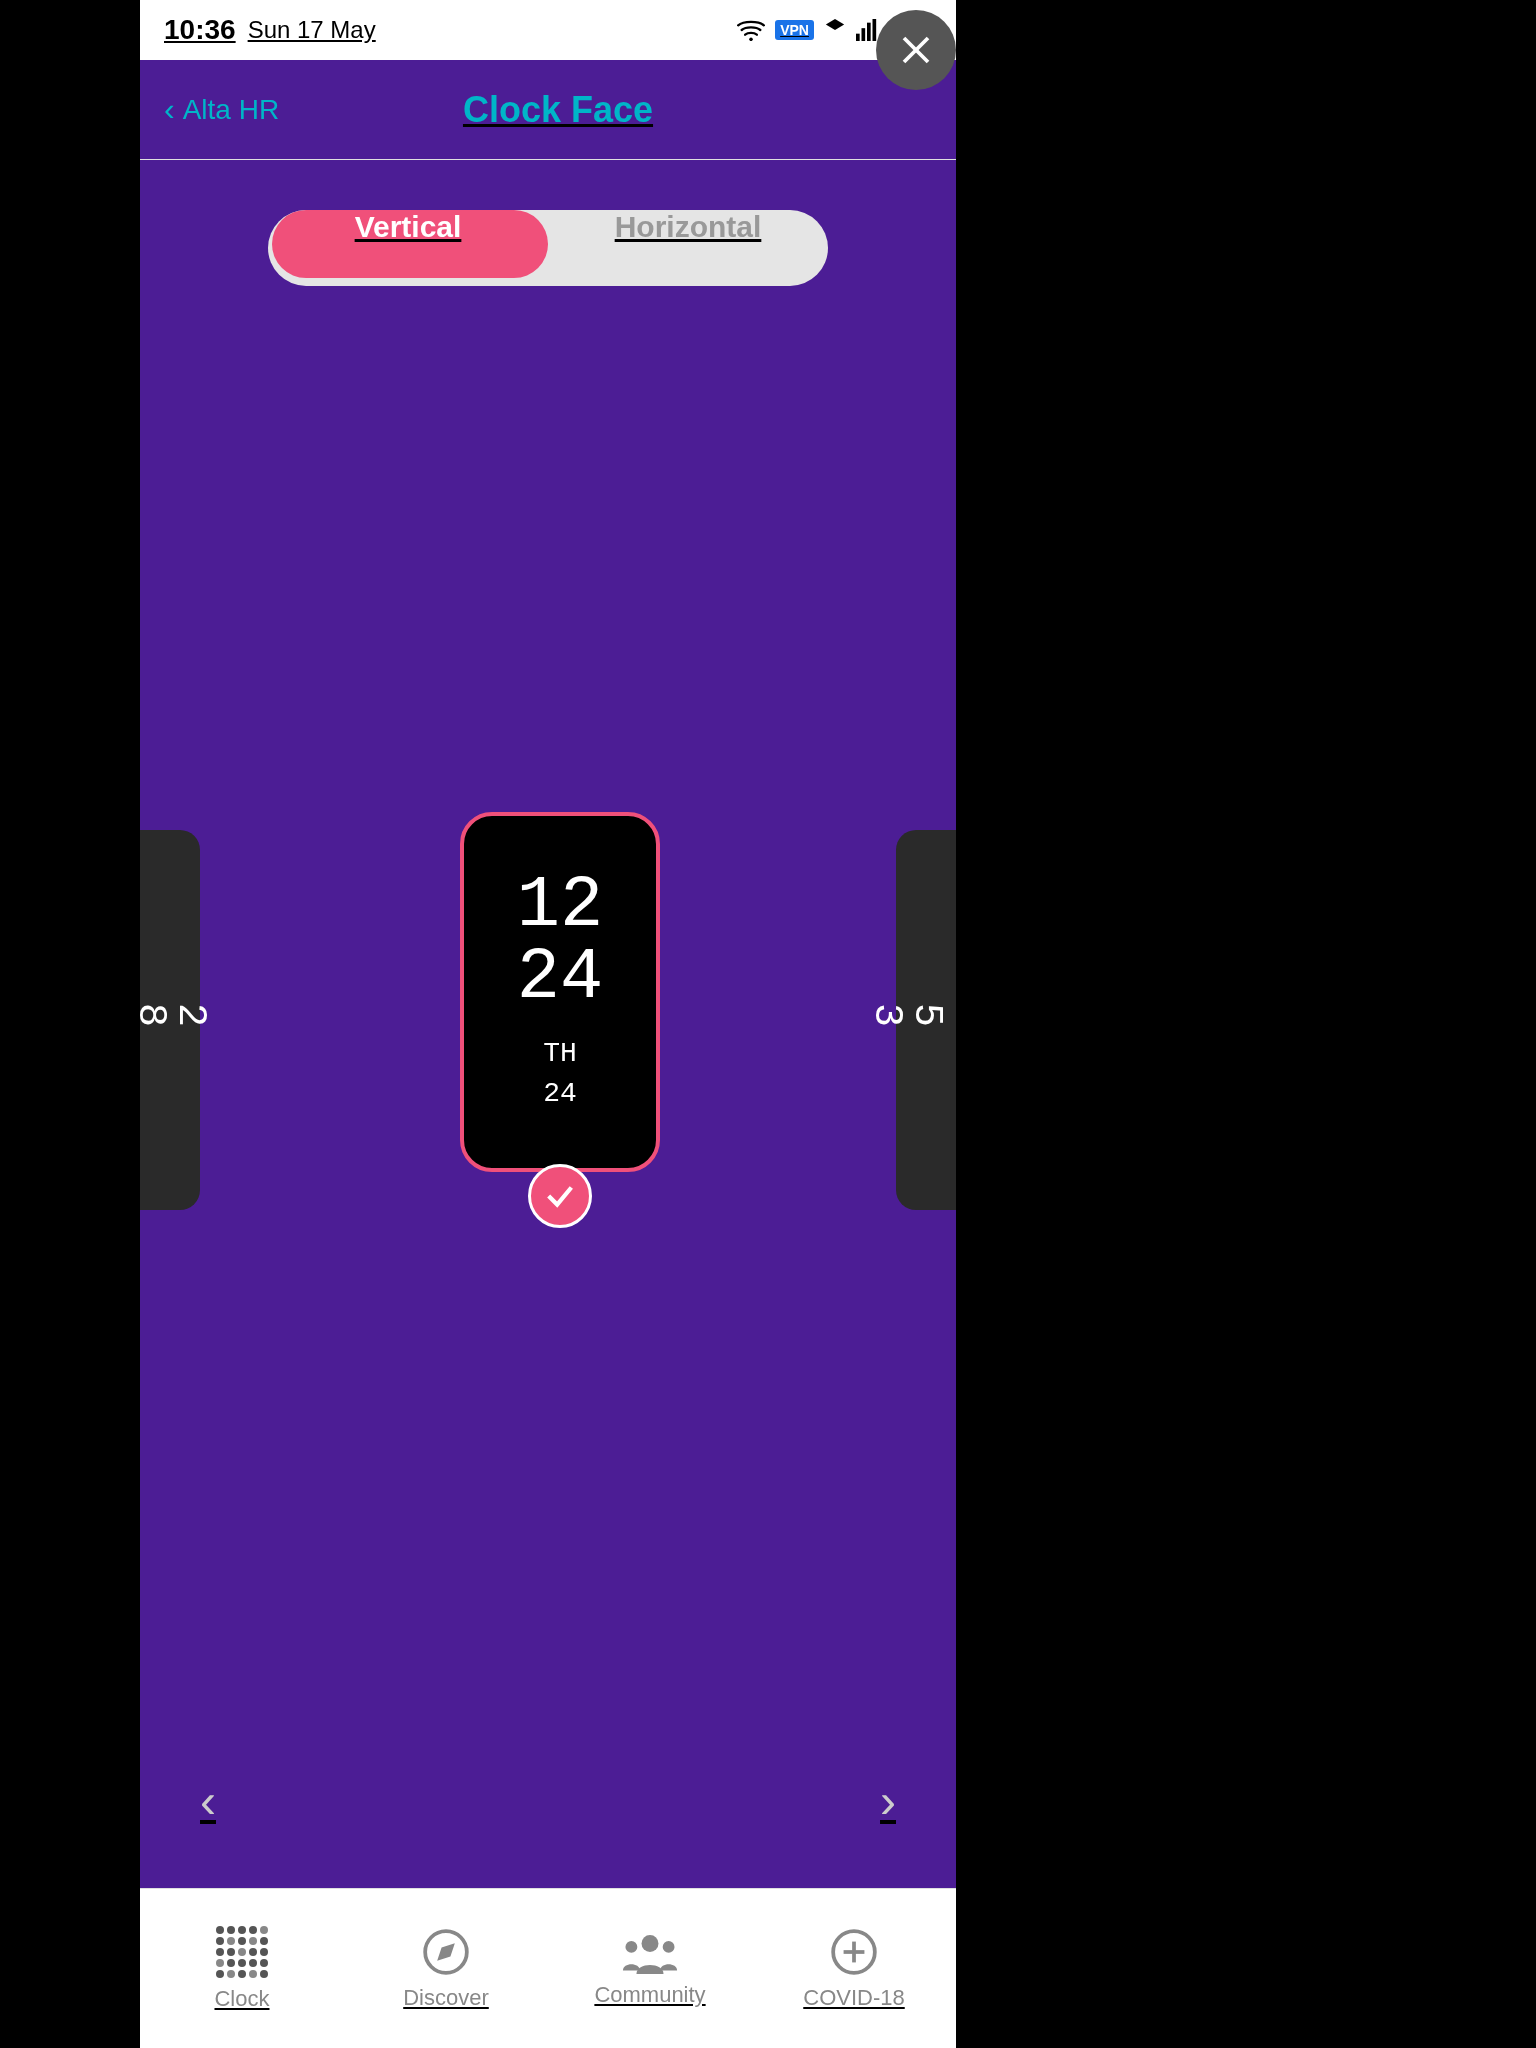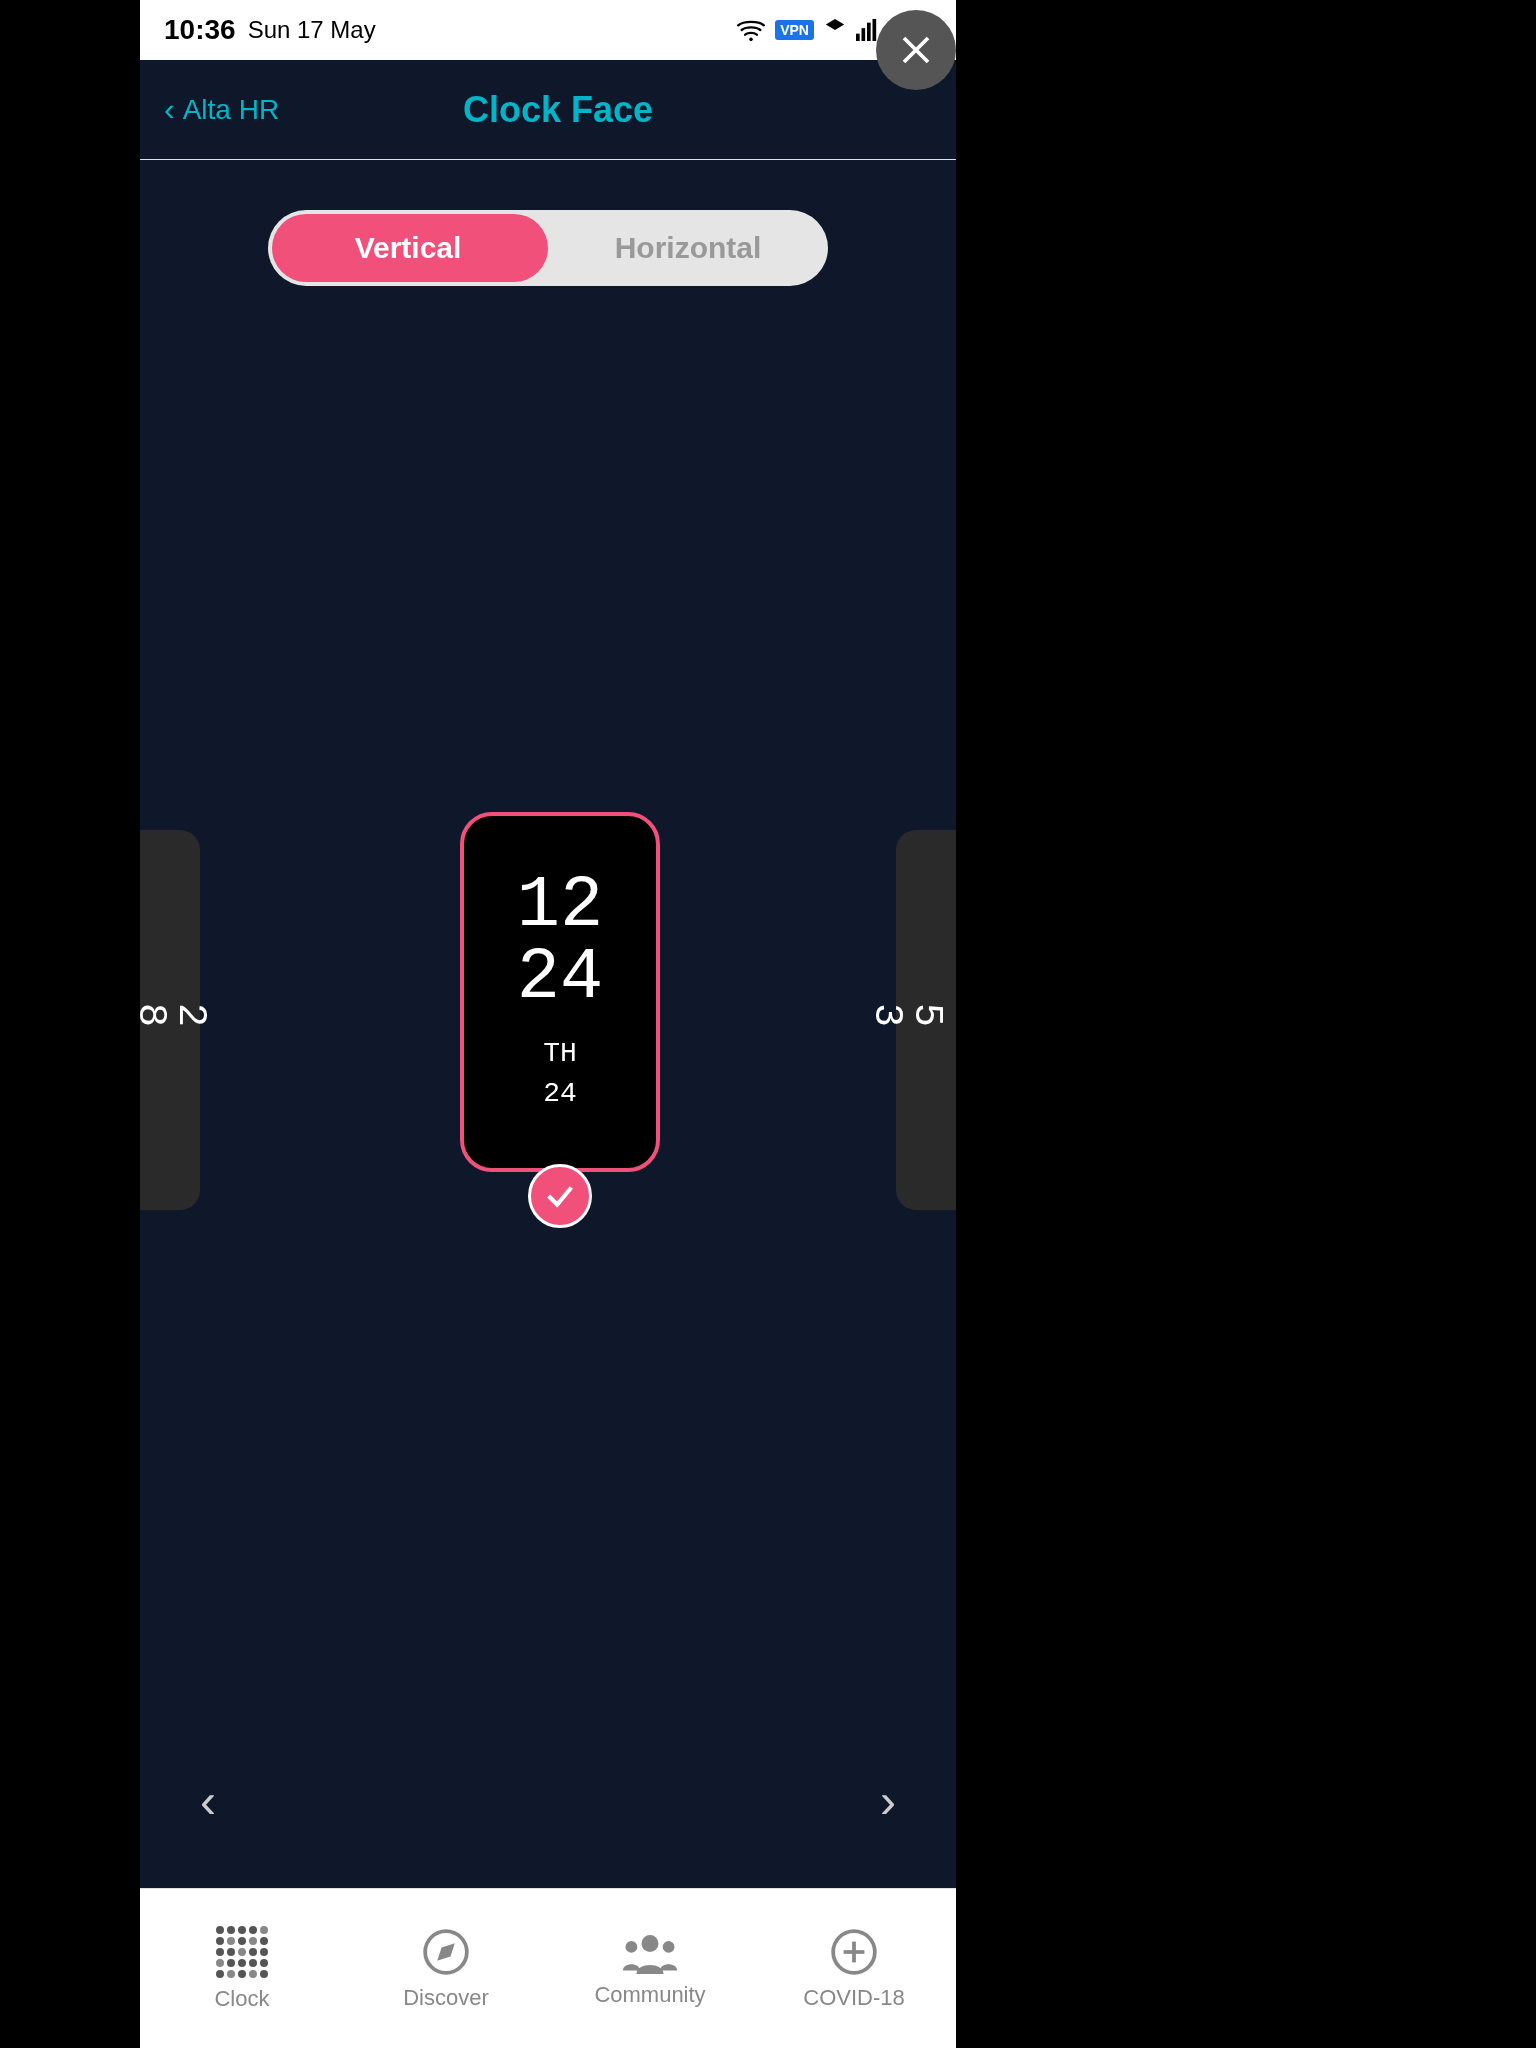--- a/index.html
+++ b/index.html
@@ -14,23 +14,24 @@
       position: relative;
     }
 
     
     .app-container {
       position: absolute;
       left: 140px;
       top: 0;
       width: 816px;
       height: 2048px;
-      background: #0f172a;
+      background: #4c1d95;
       display: flex;
       flex-direction: column;
+      text-decoration: underline;
     }
 
     
     .status-bar {
       height: 60px;
       background: #fff;
       display: flex;
       align-items: center;
       justify-content: space-between;
       padding: 0 24px;
@@ -139,21 +140,21 @@
     }
 
     
     .toggle-container {
       margin-top: 50px;
       width: 560px;
       height: 76px;
       background: #e5e5e5;
       border-radius: 38px;
       display: flex;
-      align-items: center;
+      align-items: flex-start;
       position: relative;
       flex-shrink: 0;
     }
 
     .toggle-active {
       position: absolute;
       left: 4px;
       width: 276px;
       height: 68px;
       background: linear-gradient(to right, #f06, #ff4d8d);

